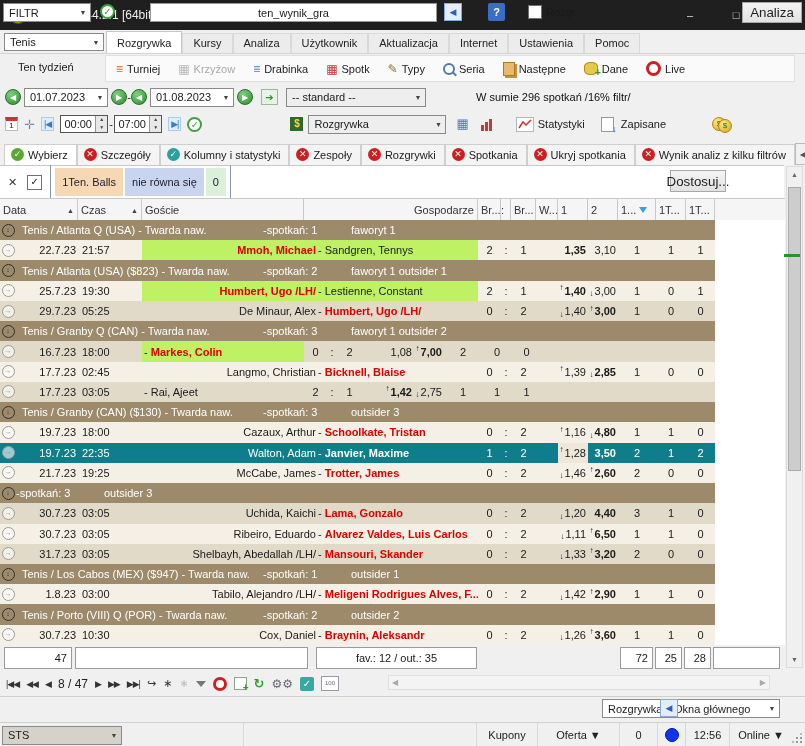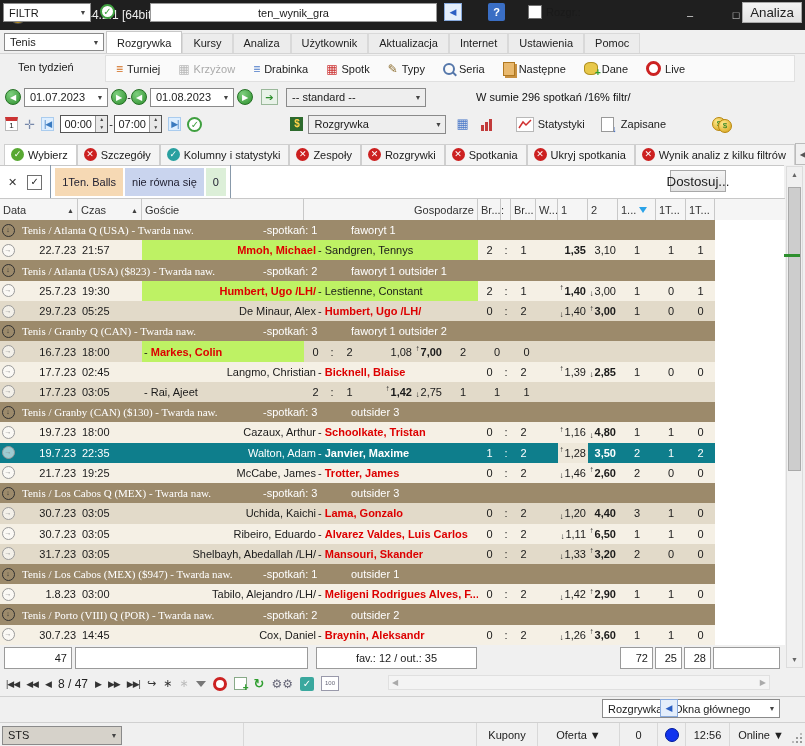--- a/index.html
+++ b/index.html
@@ -141,21 +141,21 @@
   .sel .awayc .pname{font-weight:bold;}
   .c.b1{width:23px;justify-content:center;} .c.colon{width:10px;justify-content:center;}
   .c.b2{width:25px;justify-content:center;} .c.wx{width:22px;}
   .c.o1{width:30px;justify-content:flex-end;padding-right:2px;}
   .c.o2{width:30px;justify-content:flex-end;padding-right:2px;}
   .sel .c.o1{background:#eee8da;color:#1a1a1a;}
   .c.i1{width:38px;justify-content:center;} .c.i2{width:30px;justify-content:center;} .c.i3{width:29px;justify-content:center;}
   .b{font-weight:bold;}
   .arr{font-size:8px;position:relative;display:inline-block;margin-right:1px;}
   .arr.up{top:-3px;} .arr.dn{top:3px;}
-  .gtitle{width:241px;padding-left:6px;display:flex;align-items:center;overflow:hidden;white-space:nowrap;font-family:Liberation Serif, serif;}
+  .gtitle{width:241px;padding-left:6px;display:flex;align-items:center;overflow:hidden;white-space:nowrap;}
   .gspot{width:88px;display:flex;align-items:center;}
   .gtags{flex:1;display:flex;align-items:center;}
 
   
   .vsb{left:786px;top:166px;width:17px;height:502px;background:#f0f0f0;border:1px solid #dcdcdc;box-sizing:border-box;}
   .vsb-arrow{position:absolute;left:0;width:15px;height:15px;color:#666;font-size:7px;display:flex;align-items:center;justify-content:center;background:#f0f0f0;}
   .vsb-thumb{position:absolute;left:1px;top:20px;width:13px;height:284px;background:#cdcdcd;border:1px solid #aaa;box-sizing:border-box;}
   .vsb-mark{position:absolute;left:-3px;top:87px;width:16px;height:3px;background:#2e8f2e;}
 
   
@@ -786,21 +786,20 @@
           <div class="c i2">0</div>
           <div class="c i3">0</div>
         </div>
         <div class="rest"></div>
       </div>
       <div class="trow g">
         <div class="main">
           <div class="c ic">
             <span class="circ">↓</span>
           </div>
-          <div class="gtitle">Tenis / Los Cabos Q (MEX)  - Twarda naw.</div>
           <div class="gspot">-spotkań: 3</div>
           <div class="gtags">outsider 3</div>
         </div>
         <div class="rest"></div>
       </div>
       <div class="trow m dark">
         <div class="main">
           <div class="c ic">
             <span class="circ">→</span>
           </div>
@@ -947,21 +946,21 @@
           <div class="gtags">outsider 2</div>
         </div>
         <div class="rest"></div>
       </div>
       <div class="trow m light">
         <div class="main">
           <div class="c ic">
             <span class="circ">→</span>
           </div>
           <div class="c date">30.7.23</div>
-          <div class="c time">14:45</div>
+          <div class="c time">10:30</div>
           <div class="c homec">
             <span class="pname">Cox, Daniel</span>
           </div>
           <div class="c awayc">
             <span class="dash">-&nbsp;</span>
             <span class="pname red">Braynin, Aleksandr</span>
           </div>
           <div class="c b1">0</div>
           <div class="c colon">:</div>
           <div class="c b2">2</div>

